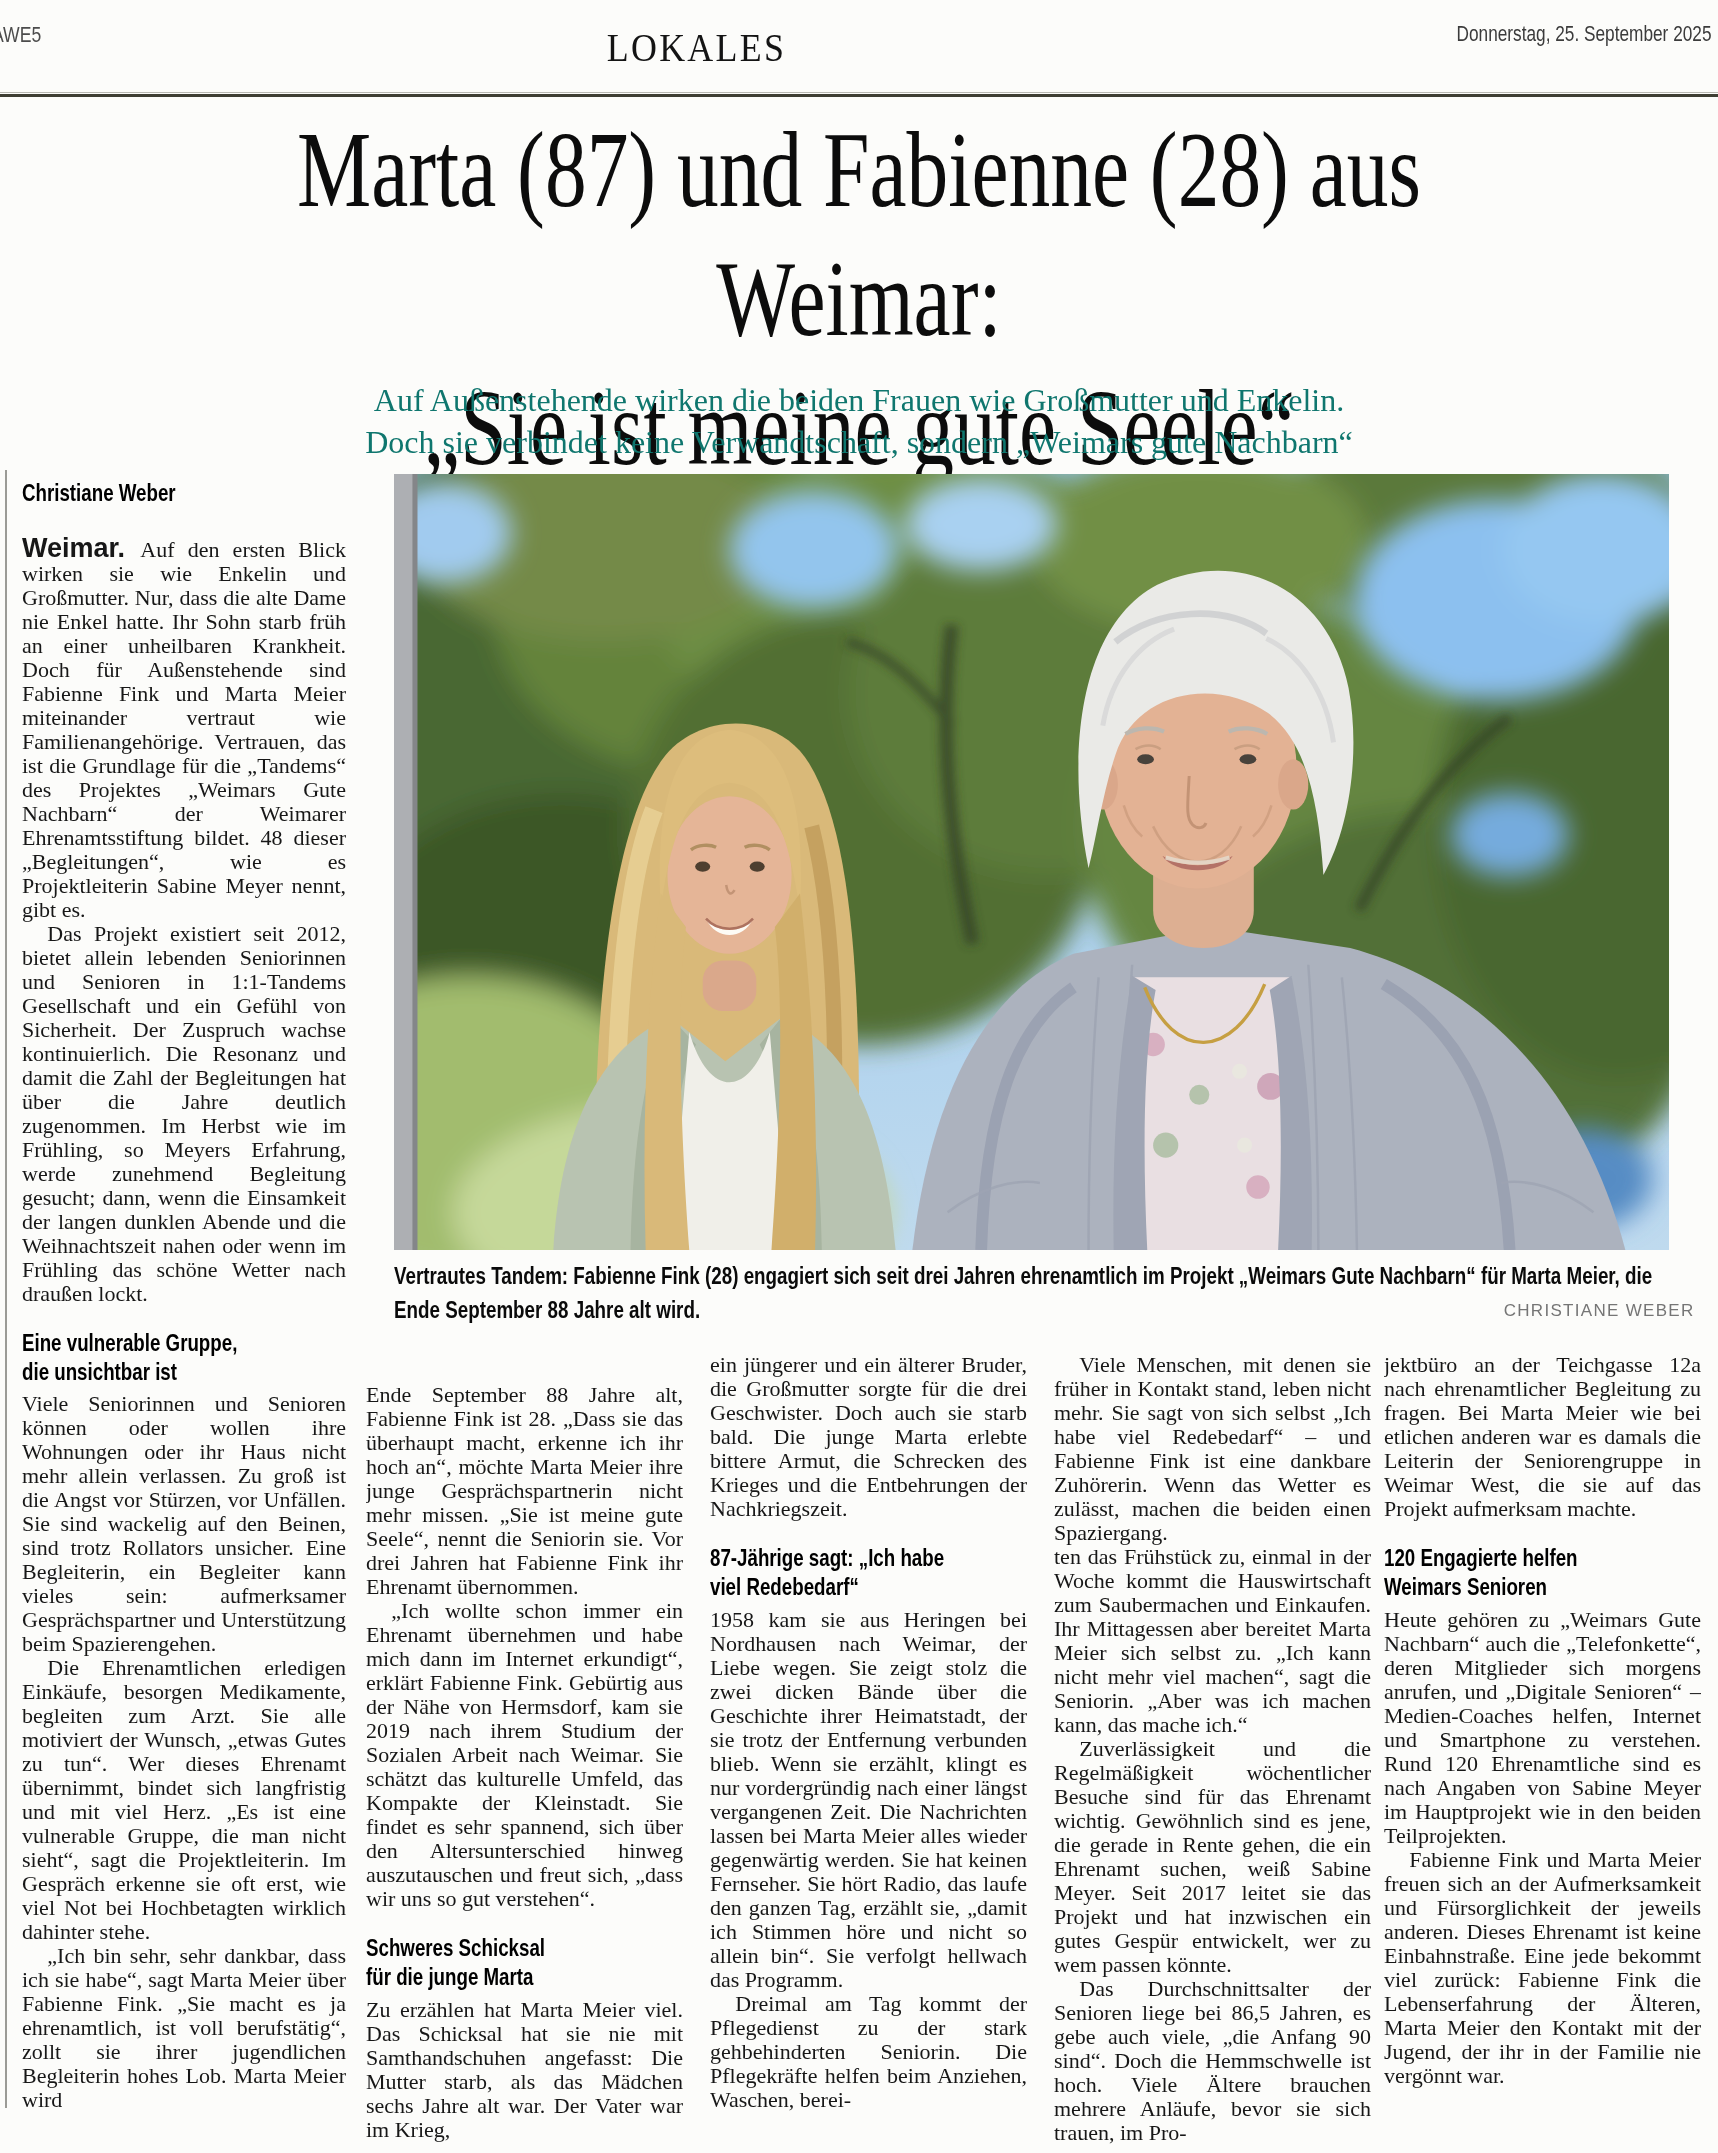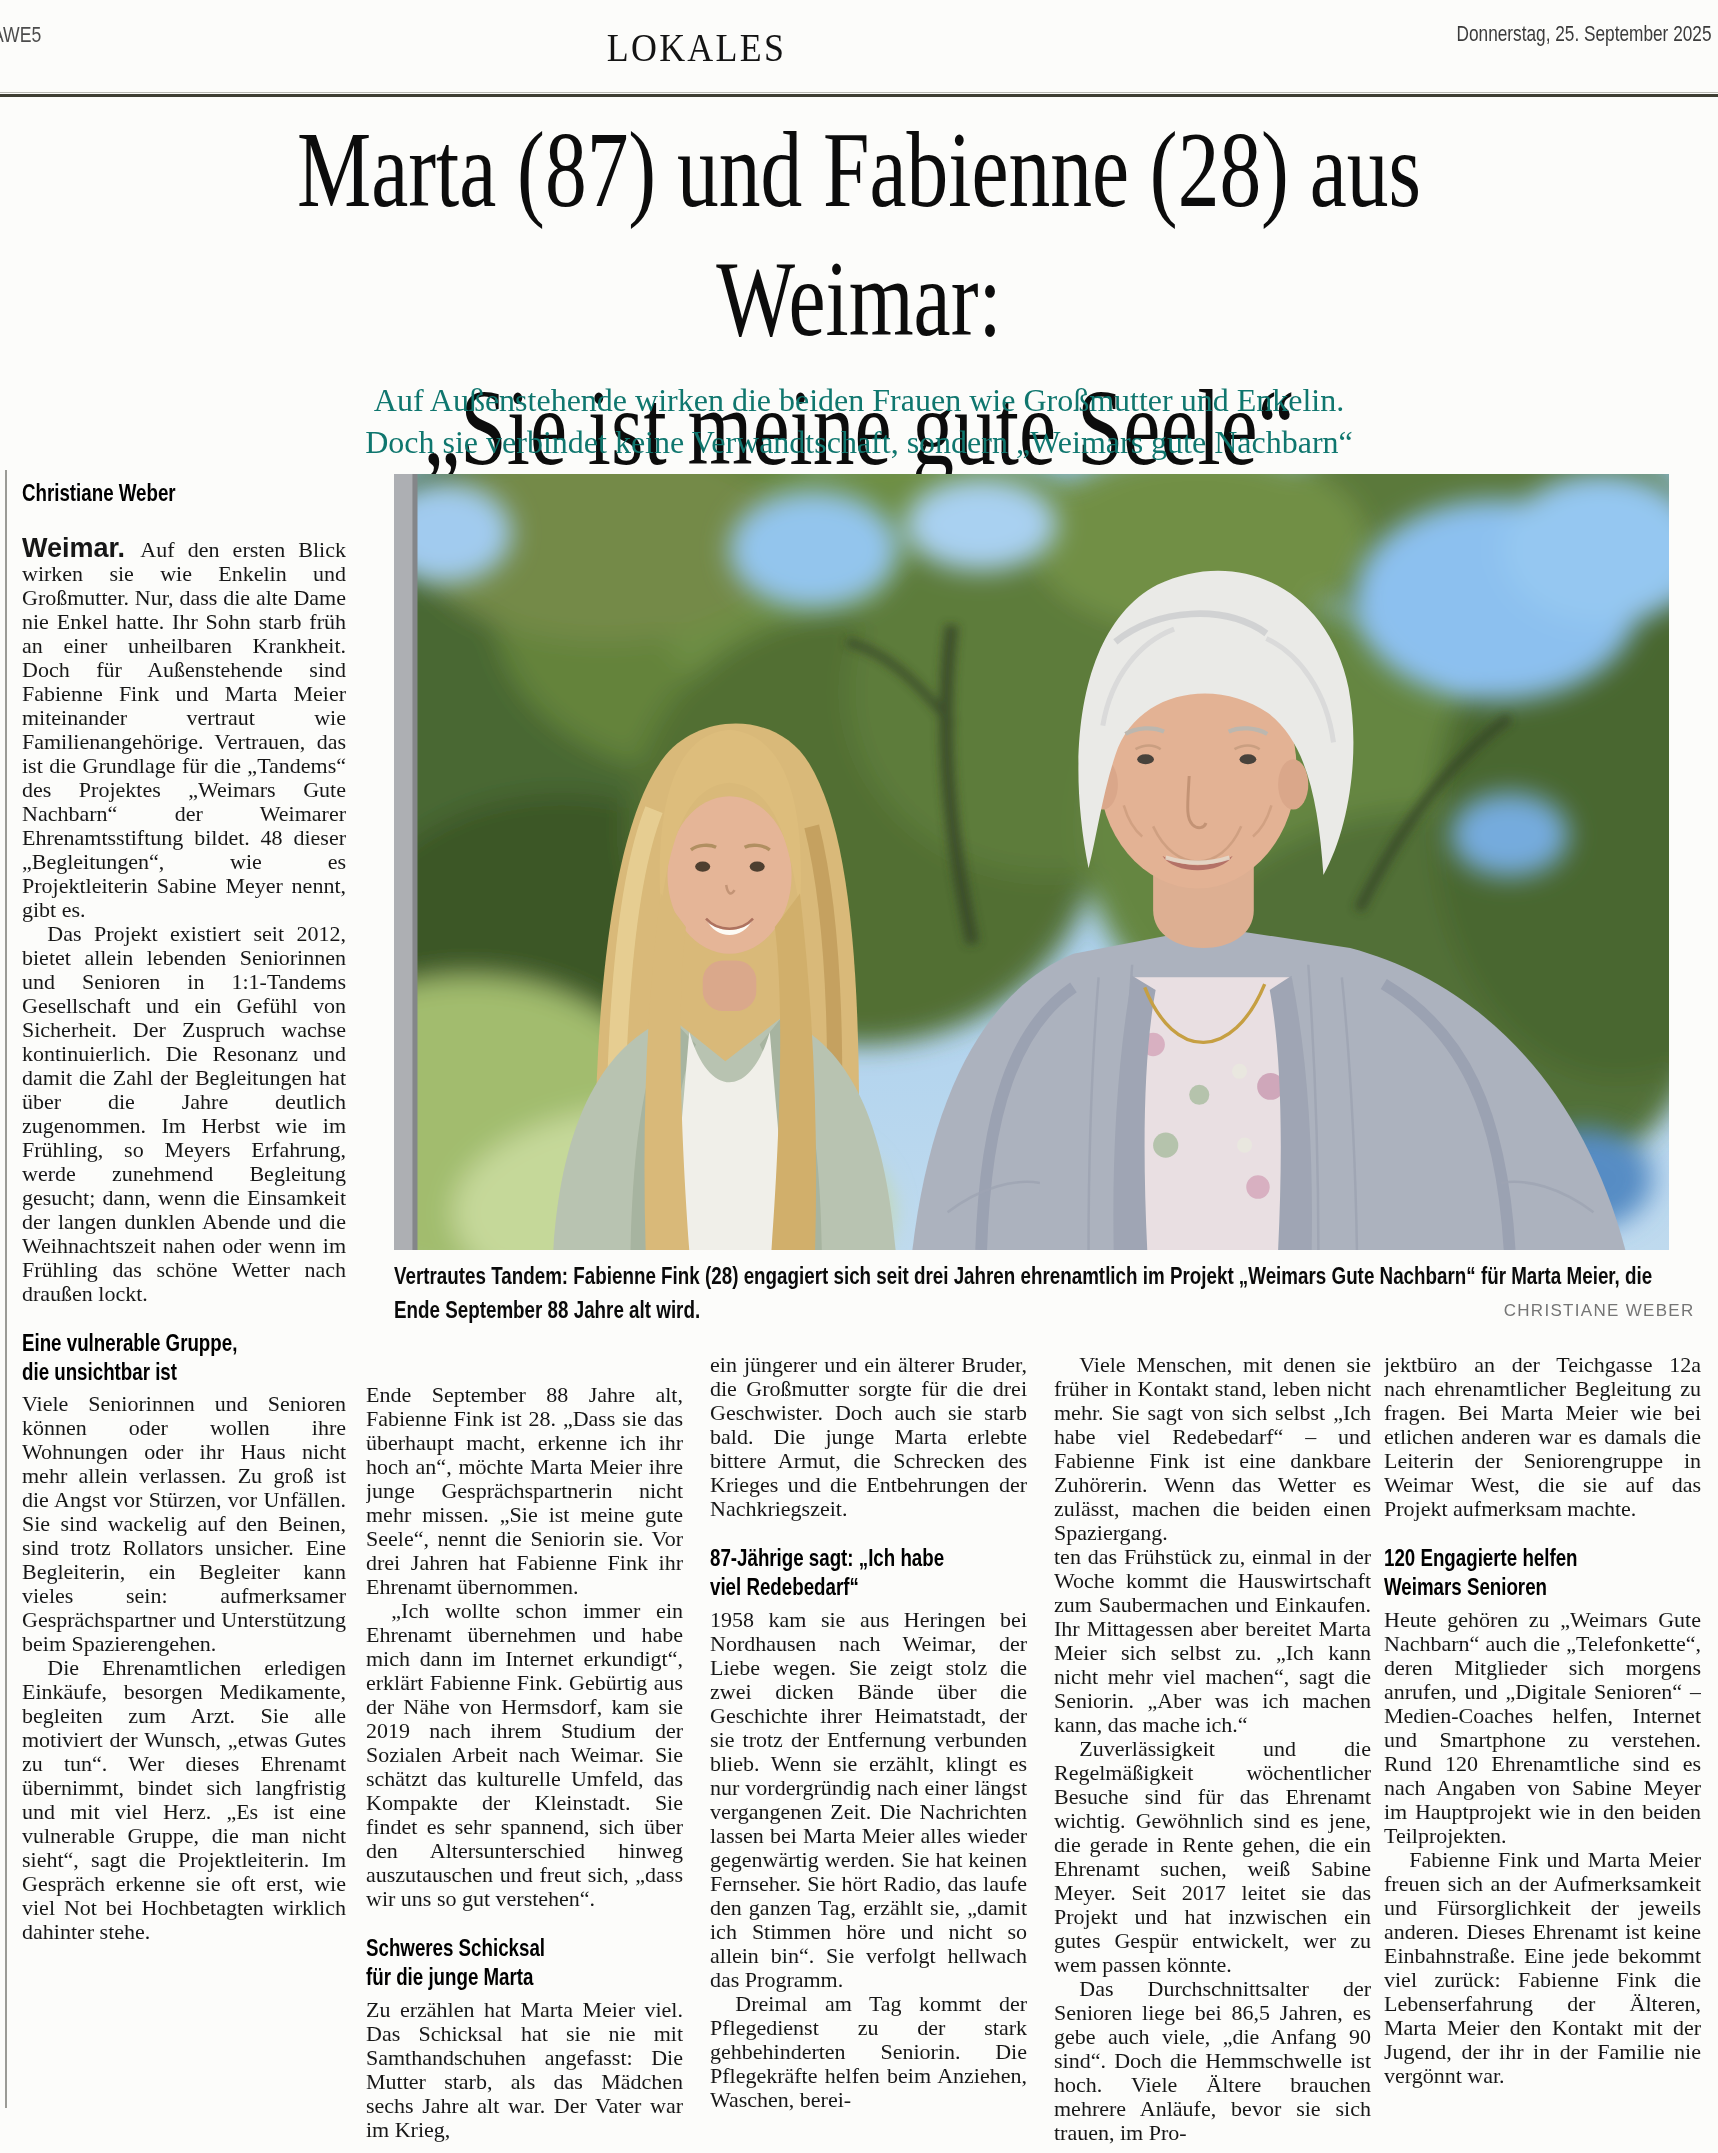--- a/index.html
+++ b/index.html
@@ -194,20 +194,21 @@
 
   <div class="column col-1">
     <p class="byline">Christiane Weber</p>
     <div>
         <p class="body-p"><b class="lead-in">Weimar. </b>Auf den ersten Blick wirken sie wie Enkelin und Großmutter. Nur, dass die alte Dame nie Enkel hatte. Ihr Sohn starb früh an einer unheilbaren Krankheit. Doch für Außenstehende sind Fabienne Fink und Marta Meier miteinander vertraut wie Familienangehörige. Vertrauen, das ist die Grundlage für die „Tandems“ des Projektes „Weimars Gute Nachbarn“ der Weimarer Ehrenamtsstiftung bildet. 48 dieser „Begleitungen“, wie es Projektleiterin Sabine Meyer nennt, gibt es.</p>
         <p class="body-p indent">Das Projekt existiert seit 2012, bietet allein lebenden Seniorinnen und Senioren in 1:1-Tandems Gesellschaft und ein Gefühl von Sicherheit. Der Zuspruch wachse kontinuierlich. Die Resonanz und damit die Zahl der Begleitungen hat über die Jahre deutlich zugenommen. Im Herbst wie im Frühling, so Meyers Erfahrung, werde zunehmend Begleitung gesucht; dann, wenn die Einsamkeit der langen dunklen Abende und die Weihnachtszeit nahen oder wenn im Frühling das schöne Wetter nach draußen lockt.</p>
         <h3 class="col-subhead">Eine vulnerable Gruppe,
 die unsichtbar ist</h3>
         <p class="body-p">Viele Seniorinnen und Senioren können oder wollen ihre Wohnungen oder ihr Haus nicht mehr allein verlassen. Zu groß ist die Angst vor Stürzen, vor Unfällen. Sie sind wackelig auf den Beinen, sind trotz Rollators unsicher. Eine Begleiterin, ein Begleiter kann vieles sein: aufmerksamer Gesprächspartner und Unterstützung beim Spazierengehen.</p>
         <p class="body-p indent">Die Ehrenamtlichen erledigen Einkäufe, besorgen Medikamente, begleiten zum Arzt. Sie alle motiviert der Wunsch, „etwas Gutes zu tun“. Wer dieses Ehrenamt übernimmt, bindet sich langfristig und mit viel Herz. „Es ist eine vulnerable Gruppe, die man nicht sieht“, sagt die Projektleiterin. Im Gespräch erkenne sie oft erst, wie viel Not bei Hochbetagten wirklich dahinter stehe.</p>
+        <p class="body-p indent">„Ich bin sehr, sehr dankbar, dass ich sie habe“, sagt Marta Meier über Fabienne Fink. „Sie macht es ja ehrenamtlich, ist voll berufstätig“, zollt sie ihrer jugendlichen Begleiterin hohes Lob. Marta Meier wird</p>
       </div>
   </div>
   <div class="column col-b col-2">
       <p class="body-p">Ende September 88 Jahre alt, Fabienne Fink ist 28. „Dass sie das überhaupt macht, erkenne ich ihr hoch an“, möchte Marta Meier ihre junge Gesprächspartnerin nicht mehr missen. „Sie ist meine gute Seele“, nennt die Seniorin sie. Vor drei Jahren hat Fabienne Fink ihr Ehrenamt übernommen.</p>
       <p class="body-p indent">„Ich wollte schon immer ein Ehrenamt übernehmen und habe mich dann im Internet erkundigt“, erklärt Fabienne Fink. Gebürtig aus der Nähe von Hermsdorf, kam sie 2019 nach ihrem Studium der Sozialen Arbeit nach Weimar. Sie schätzt das kulturelle Umfeld, das Kompakte der Kleinstadt. Sie findet es sehr spannend, sich über den Altersunterschied hinweg auszutauschen und freut sich, „dass wir uns so gut verstehen“.</p>
       <h3 class="col-subhead">Schweres Schicksal
 für die junge Marta</h3>
       <p class="body-p">Zu erzählen hat Marta Meier viel. Das Schicksal hat sie nie mit Samthandschuhen angefasst: Die Mutter starb, als das Mädchen sechs Jahre alt war. Der Vater war im Krieg,</p>
     </div>
   <div class="column col-b col-3">

